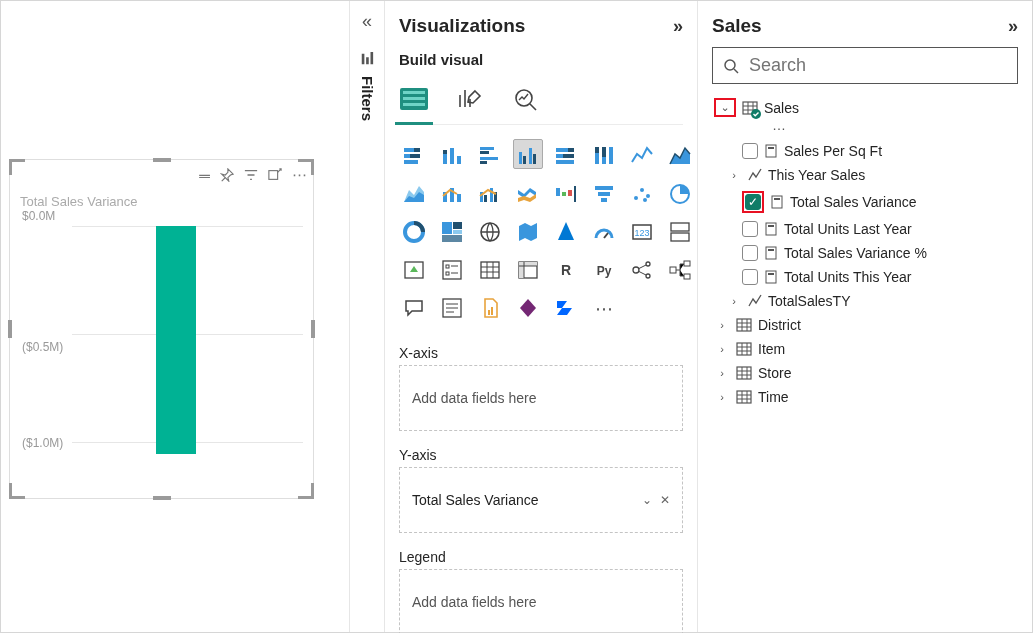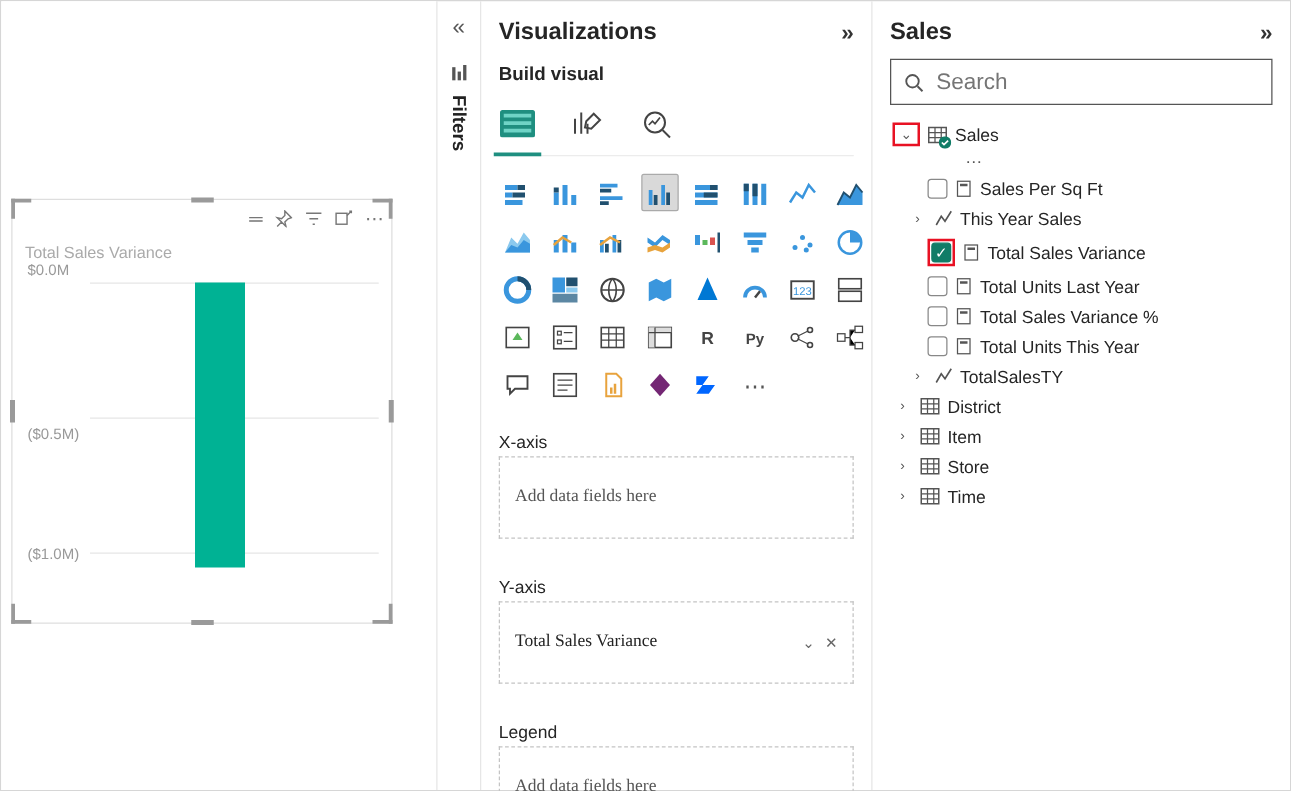--- a/index.html
+++ b/index.html
@@ -15,21 +15,21 @@
   .panel-header h2 { margin: 0; font-size: 19px; font-weight: 600; }
   .chev { font-size: 18px; color: #333; font-weight: 600; }
   .sub-header { font-size: 15px; font-weight: 600; margin: 4px 0 16px 0; }
   .toolbar-tabs { display: flex; gap: 26px; padding-bottom: 10px; border-bottom: 1px solid #ececec; margin-bottom: 14px;}
   .toolbar-tabs .tab { width: 30px; height: 30px; display: flex; align-items: center; justify-content: center; position: relative;}
   .toolbar-tabs .selected::after { content:""; position:absolute; left:-4px; right:-4px; bottom:-11px; height:3px; background:#1f8f80;}
   .viz-grid { display: grid; grid-template-columns: repeat(8, 30px); gap: 8px; margin-bottom: 18px;}
   .viz-grid .vicon { width: 30px; height: 30px; display: flex; align-items: flex-end; justify-content: center; border:1px solid transparent; border-radius:2px;}
   .viz-grid .vicon.selected { background: #d9d9d9; border:1px solid #aaa;}
   .well-label { font-size: 14px; margin: 6px 0 4px 0; }
-  .well { border: 1px dashed #c4c4c4; padding: 24px 12px; font-size: 14px; color: #555; margin-bottom: 24px; font-family: Liberation Serif, serif;}
+  .well { border: 1px dashed #c4c4c4; padding: 24px 12px; font-size: 14px; color: #555; margin-bottom: 10px;}
   .well.filled { display:flex; align-items:center; justify-content:space-between; color:#222;}
   .well.filled .ctrl { color:#666; font-size:12px; display:flex; gap:8px;}
   .ellipsis-row { font-size: 18px; color:#555; padding: 2px 4px; }
   
   .report-frame { margin-top: 150px; width: 305px; height: 340px; border: 1px solid #dedede; position: relative; }
   .report-frame .corner { position: absolute; width: 16px; height: 16px; border-color: #9a9a9a; }
   .c-tl { top:-1px; left:-1px; border-top:3px solid #9a9a9a; border-left:3px solid #9a9a9a;}
   .c-tr { top:-1px; right:-1px; border-top:3px solid #9a9a9a; border-right:3px solid #9a9a9a;}
   .c-bl { bottom:-1px; left:-1px; border-bottom:3px solid #9a9a9a; border-left:3px solid #9a9a9a;}
   .c-br { bottom:-1px; right:-1px; border-bottom:3px solid #9a9a9a; border-right:3px solid #9a9a9a;}

